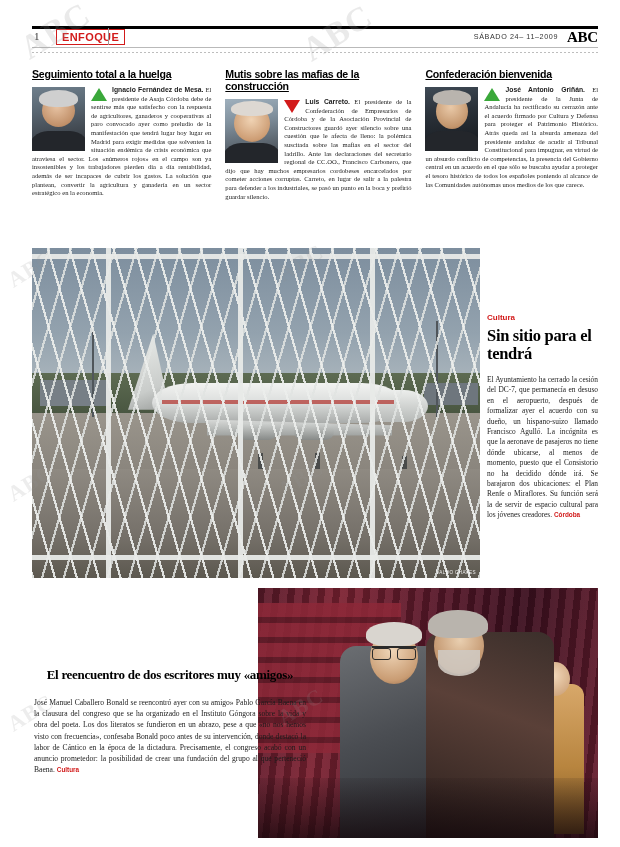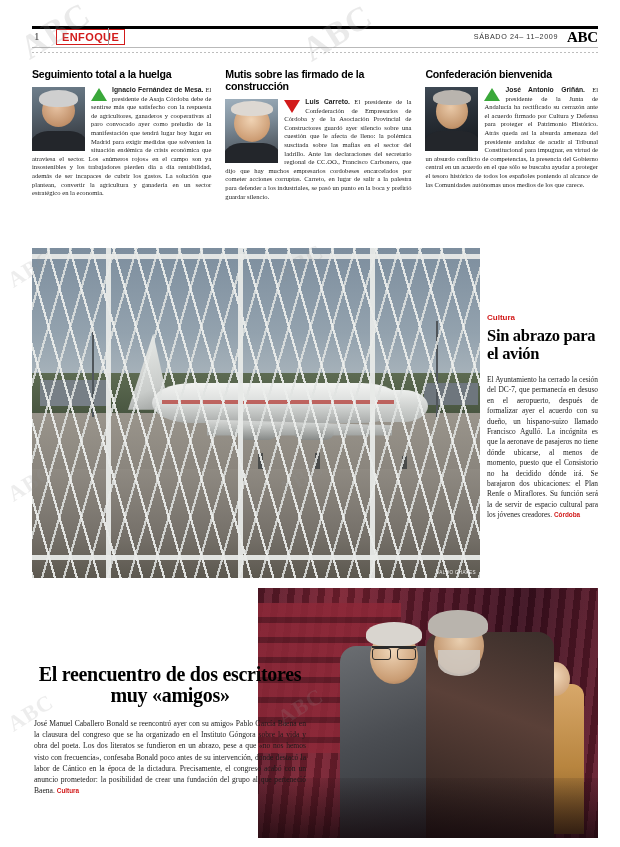--- a/index.html
+++ b/index.html
@@ -32,21 +32,21 @@
   .abc-logo{position:absolute;right:22px;top:29px;font-family:"Liberation Serif",serif;
       font-weight:700;font-size:15px;letter-spacing:-.2px;color:#000;}
 
   
   .cols{position:absolute;left:32px;top:68px;width:566px;display:flex;gap:14px;}
   .col{width:179px;}
   .col.c1{width:185px;}
   .col.c2{width:192px;}
   .col.c3{width:178px;}
   .col h2{font-family:"Liberation Sans",sans-serif;font-weight:700;font-size:10.6px;
-     margin:0 0 6px 0;letter-spacing:-.25px;color:#000;line-height:12px;}
+     margin:0 0 6px 0;letter-spacing:-.25px;color:#000;line-height:12px;text-decoration:underline;}
   .colbody{font-size:6.6px;line-height:8.6px;text-align:justify;color:#1b1b1b;}
   .portrait{float:left;width:53px;height:64px;margin:1px 6px 2px 0;
      background:#8a8376;overflow:hidden;position:relative;}
   .tri{float:left;width:0;height:0;margin:2px 5px 0 0;
      border-left:8px solid transparent;border-right:8px solid transparent;}
   .tri.up{border-bottom:13px solid #3aa83a;}
   .tri.down{border-top:13px solid #d21a1a;border-bottom:none;}
   .who{font-family:"Liberation Sans",sans-serif;font-weight:700;font-size:6.8px;}
 
   
@@ -155,21 +155,21 @@
      background:linear-gradient(180deg,#d8a86a 0%,#b8853f 55%,#7a5524 100%);border-radius:12px 12px 0 0;}
   .woman-head{position:absolute;right:28px;top:74px;width:30px;height:34px;border-radius:50%;
      background:radial-gradient(circle at 45% 40%,#f2d8ba,#c6996f);}
   .crowd{position:absolute;left:0;bottom:0;width:100%;height:24%;
      background:linear-gradient(180deg,rgba(20,8,12,.10),rgba(18,6,10,.72));}
 
   
   .art-baena{position:absolute;left:34px;top:664px;width:272px;text-align:center;}
   .art-baena .kick{font-family:"Liberation Sans",sans-serif;font-weight:700;font-size:8px;
      color:#d21a1a;margin-bottom:7px;}
-  .art-baena h1{font-family:"Liberation Serif",serif;font-weight:700;font-size:20px;
+  .art-baena h1{font-family:"Liberation Serif",serif;font-weight:700;font-size:13px;
      line-height:21px;margin:0 0 12px 0;letter-spacing:-.3px;}
   .art-baena p{font-size:7.6px;line-height:11.2px;text-align:justify;margin:0;color:#1b1b1b;}
   .art-baena p:first-letter{margin-left:0;}
 </style>
 </head>
 <body>
 
 <div class="page">
 
   <div class="rule-top"></div>
@@ -189,21 +189,21 @@
         <span class="portrait">
           <span class="face f1"></span>
             <span class="shoulders"></span>
         </span>
         <span class="tri up"></span>
         <span class="who">Ignacio Fernández de Mesa.</span><span> El presidente de Asaja Córdoba debe de sentirse más que satisfecho con la respuesta de agricultores, ganaderos y cooperativas al paro convocado ayer como preludio de la manifestación que tendrá lugar hoy lugar en Madrid para exigir medidas que solventen la situación endémica de crisis económica que atraviesa el sector. Los «números rojos» en el campo son ya insostenibles y los trabajadores pierden día a día rentabilidad, además de ser incapaces de cubrir los gastos. La solución que plantean, convertir la agricultura y ganadería en un sector estratégico en la economía.</span>
       </div>
     </div>
 
     <div class="col c2">
-      <h2>Mutis sobre las firmado de la construcción</h2>
+      <h2>Mutis sobre las mafias de la construcción</h2>
       <div class="colbody">
         <span class="portrait">
           <span class="face f2"></span>
             <span class="shoulders"></span>
         </span>
         <span class="tri down"></span>
         <span class="who">Luis Carreto.</span><span> El presidente de la Confederación de Empresarios de Córdoba y de la Asociación Provincial de Constructores guardó ayer silencio sobre una cuestión que le afecta de lleno: la polémica suscitada sobre las mafias en el sector del ladrillo. Ante las declaraciones del secretario regional de CC.OO., Francisco Carbonero, que dijo que hay muchos empresarios cordobeses encarcelados por cometer acciones corruptas. Carreto, en lugar de salir a la palestra para defender a los industriales, se pasó un punto en la boca y prefirió guardar silencio.</span>
       </div>
     </div>
 
@@ -246,21 +246,21 @@
     <div class="fence-post fp1"></div>
     <div class="fence-post fp2"></div>
     <div class="fence-post fp3"></div>
     <div class="fence-rail fr1"></div>
     <div class="fence-rail fr2"></div>
     <div class="credit">VALDO CHAVES</div>
   </div>
 
   <div class="art-cult">
     <div class="kicker">Cultura</div>
-    <h1>Sin abrazo para el avión</h1>
+    <h1>Sin sitio para el tendrá</h1>
     <p><span>El Ayuntamiento ha cerrado la cesión del DC-7, que permanecía en desuso en el aeropuerto, después de formalizar ayer el acuerdo con su dueño, un hispano-suizo llamado Francisco Agulló. La incógnita es que la aeronave de pasajeros no tiene dónde ubicarse, al menos de momento, puesto que el Consistorio no ha decidido dónde irá. Se barajaron dos ubicaciones: el Plan Renfe o Miraflores. Su función será la de servir de espacio cultural para los jóvenes creadores. </span><span class="src">Córdoba</span></p>
   </div>
 
   <div class="photo-embrace">
     <div class="curtain"></div>
     <div class="seats"></div>
     <div class="woman"></div>
     <div class="woman-head"></div>
     <div class="man-a"></div>
     <div class="man-b"></div>

